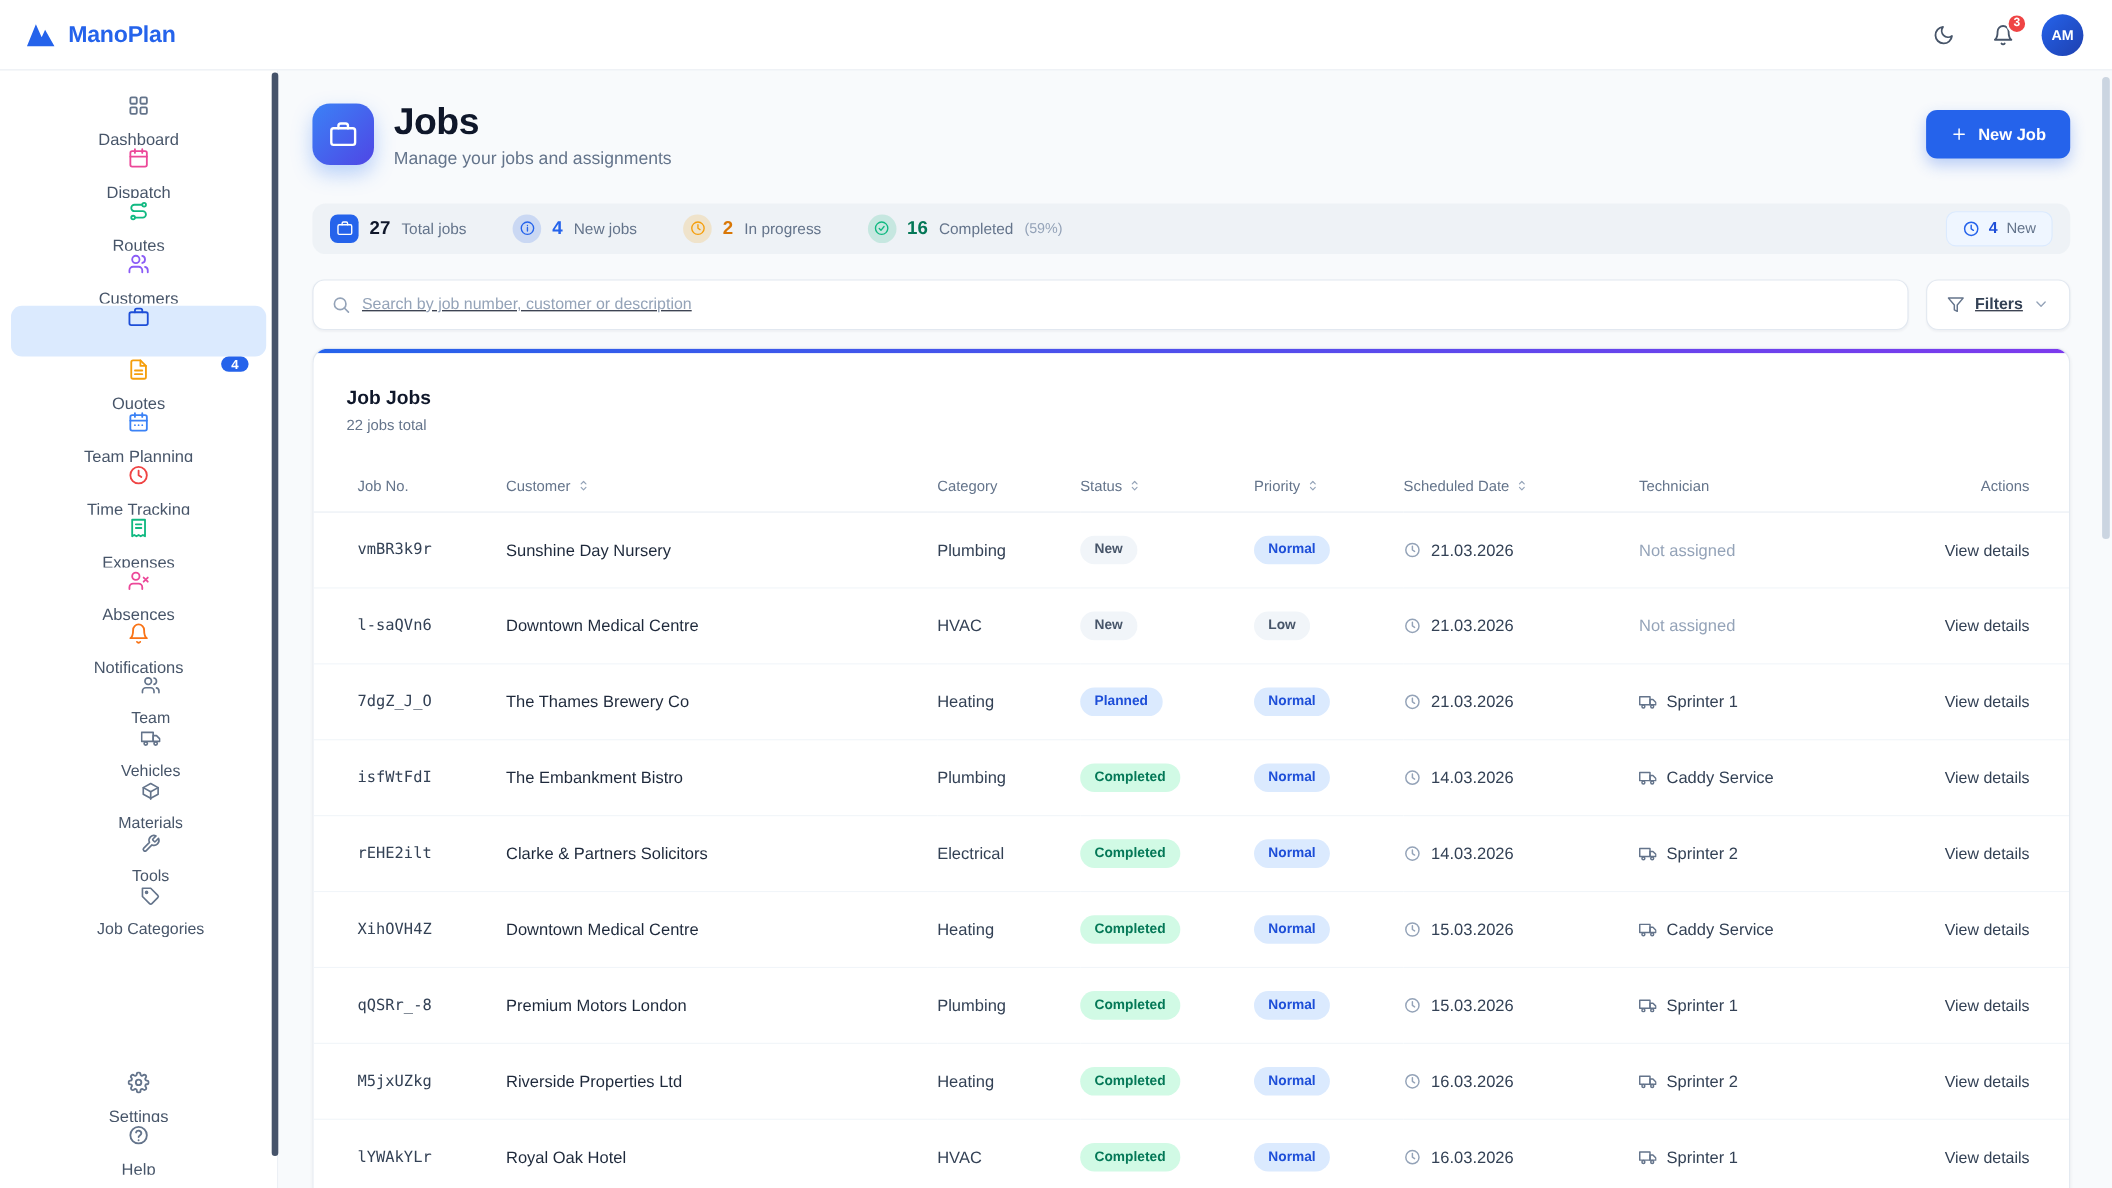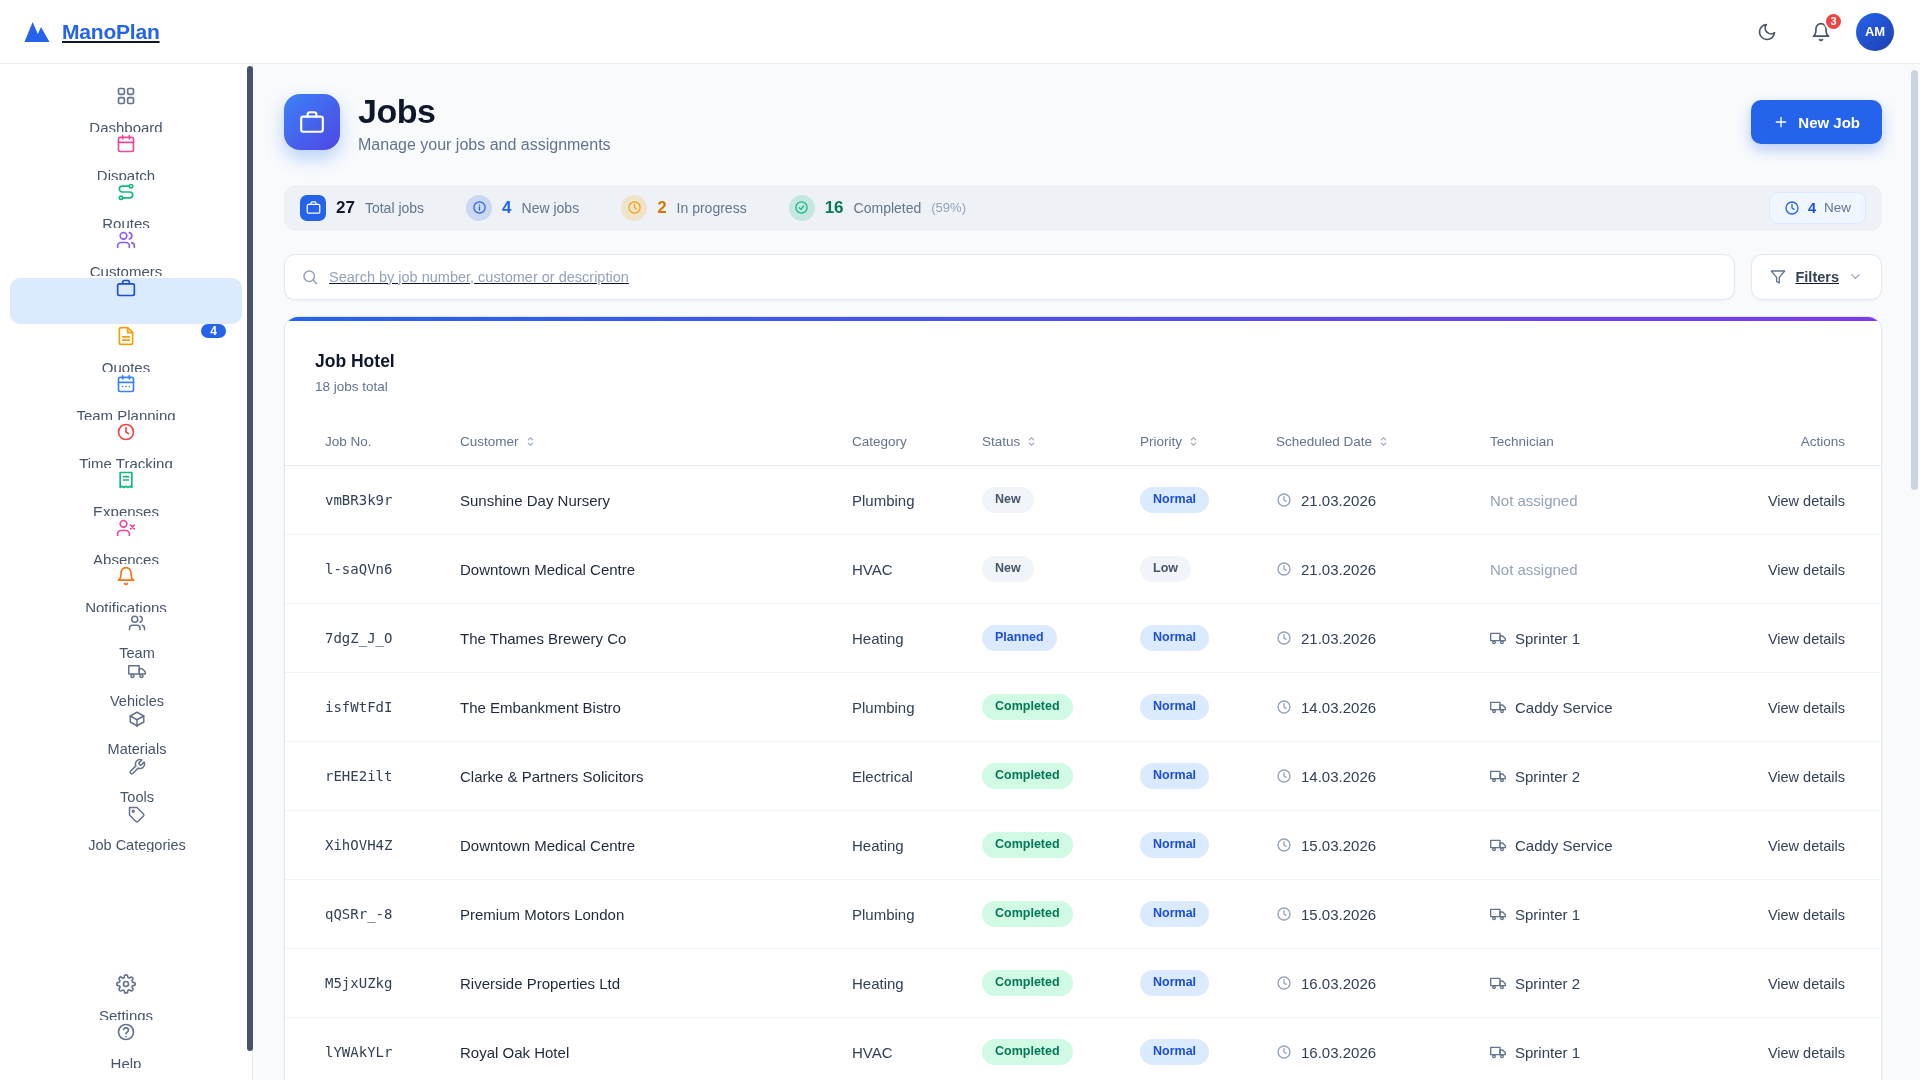--- a/index.html
+++ b/index.html
@@ -3,21 +3,21 @@
 <meta charset="utf-8">
 <style>
   * { margin:0; padding:0; box-sizing:border-box; }
   html,body { width:1920px; height:1080px; overflow:hidden; }
   body { font-family:"Liberation Sans","DejaVu Sans",sans-serif; background:#f8fafc; color:#0f172a; }
   .icon { display:inline-flex; flex:none; }
   .icon svg { width:100%; height:100%; display:block; }
 
   
   .topbar { height:64px; background:#ffffff; border-bottom:1px solid #e8edf3; display:flex; align-items:center; justify-content:space-between; padding:0 26px 0 22px; position:relative; z-index:5; }
-  .brand { display:flex; align-items:center; gap:10px;text-decoration:underline; }
+  .brand { display:flex; align-items:center; gap:10px; }
   .brand .icon { width:30px; height:30px; color:#2563eb; }
   .brand-name { font-size:21px; font-weight:700; color:#2563eb; letter-spacing:-0.2px; }
   .topbar-right { display:flex; align-items:center; gap:16px; }
   .iconbtn { width:38px; height:38px; border:none; background:transparent; border-radius:10px; display:flex; align-items:center; justify-content:center; color:#475569; cursor:pointer; position:relative; }
   .iconbtn .icon { width:20px; height:20px; }
   .notif-badge { position:absolute; top:-1px; right:-3px; min-width:19px; height:19px; border-radius:10px; background:#ef4444; border:2px solid #fff; color:#fff; font-size:11px; font-weight:700; display:flex; align-items:center; justify-content:center; padding:0 3px; }
   .avatar { width:38px; height:38px; border-radius:50%; background:linear-gradient(135deg,#2563eb,#1e40af); color:#fff; font-size:13px; font-weight:700; display:flex; align-items:center; justify-content:center; cursor:pointer; }
 
   
   .body-wrap { display:flex; height:1016px; position:relative; }
@@ -433,22 +433,22 @@
             <svg viewBox="0 0 24 24" fill="none" stroke="currentColor" stroke-width="2" stroke-linecap="round" stroke-linejoin="round">
               <path d="M6 9l6 6 6-6"></path>
             </svg>
           </span>
       </button>
     </div>
 
     <div class="card">
       <div class="card-gradient"></div>
       <div class="card-head">
-        <div class="card-title">Job Hotel</div>
-        <div class="card-subtitle">18 jobs total</div>
+        <div class="card-title">Job Jobs</div>
+        <div class="card-subtitle">22 jobs total</div>
       </div>
       <table>
         <colgroup>
           <col style="width:175px">
             <col style="width:392px">
             <col style="width:130px">
             <col style="width:158px">
           <col style="width:136px">
             <col style="width:214px">
             <col style="width:260px">

